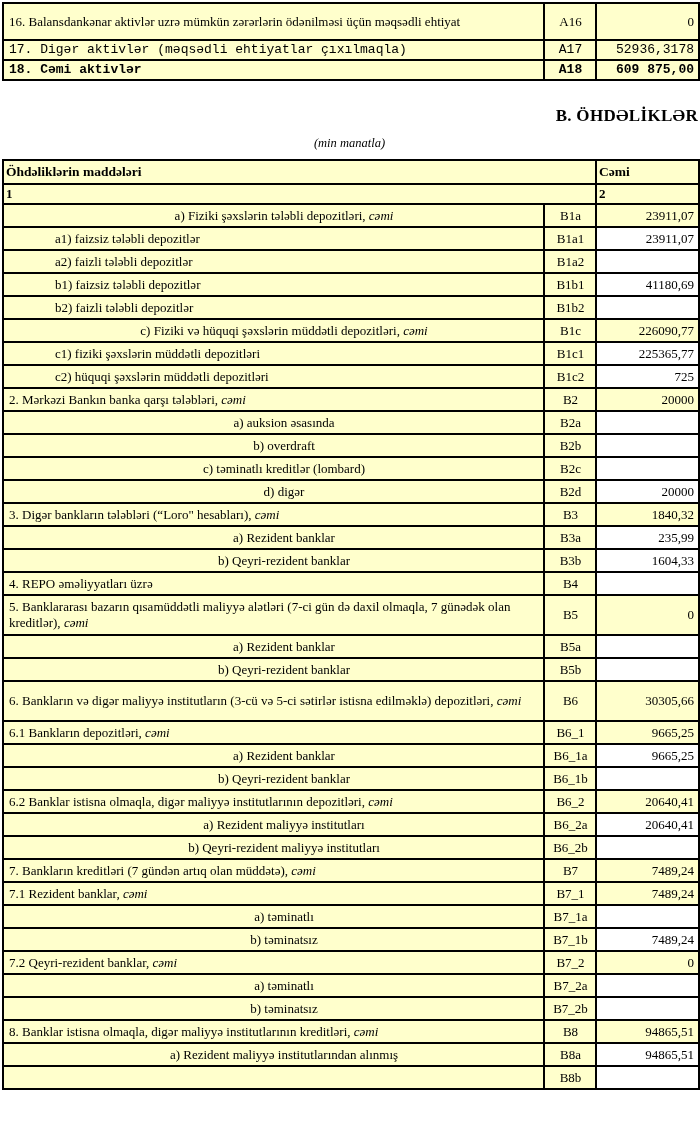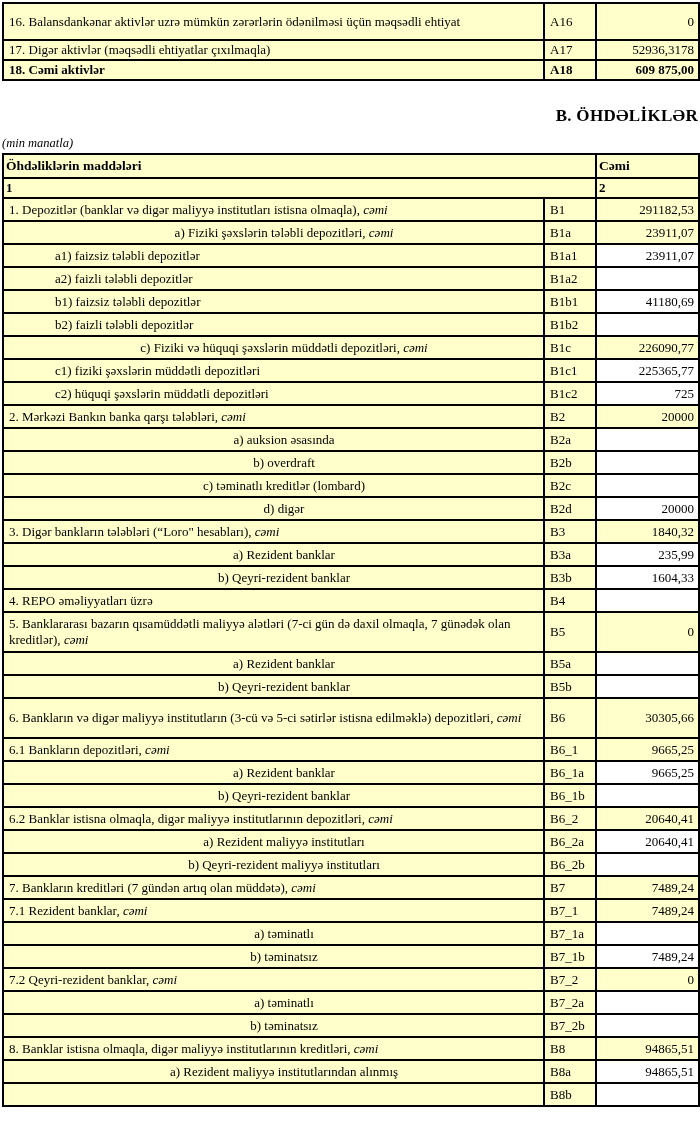--- a/index.html
+++ b/index.html
@@ -32,52 +32,52 @@
   }
   
   col.c-desc{width:541px;}
   col.c-code{width:52px;}
   col.c-val{width:103px;}
 
   td.desc{text-align:left;}
   td.desc.lvl1{text-indent:20px;text-align:center;}
   td.desc.lvl2{text-indent:46px;}
   td.desc em{font-style:italic;}
-  td.code{padding:1px 1px;}
+  td.code{text-align:center;padding:1px 1px;}
   td.val{text-align:right;}
   td.val.white{background:var(--white);}
 
   tr.std td{height:19px;}
   tr.tall td{height:36px;}
-  tr.a-std td{height:15px;}
+  tr.a-std td{height:15px;font-family:Liberation Mono, monospace;}
   tr.a-tall td{height:33px;}
   tr.bold td{font-weight:bold;}
 
   #liab-table thead th{
     font-weight:bold;
     text-align:left;
     padding:1px 2px;
   }
   #liab-table thead tr.hdr-main th{height:20px;font-size:13.5px;}
   #liab-table thead tr.hdr-num th{height:15px;}
 
   .section-title{
     text-align:right;
     font-weight:bold;
     font-size:17px;
     line-height:21px;
     letter-spacing:.3px;
     margin:24px 0 0 0;
   }
   .unit-note{
-    text-align:left;
+    text-align:center;
     font-style:italic;
     font-size:12.5px;
     line-height:15px;
-    margin:10px 1px 2px 0;
+    margin:10px 1px 8px 0;
   }
 </style>
 </head>
 <body>
 
 <div class="page">
 
   <table class="fin" id="assets-table">
     <colgroup>
         <col class="c-desc">
@@ -118,25 +118,20 @@
         <th colspan="2">Öhdəliklərin maddələri</th>
         <th>Cəmi</th>
       </tr>
       <tr class="hdr-num">
         <th colspan="2">1</th>
         <th>2</th>
       </tr>
     </thead>
     <tbody>
         <tr class="std">
-          <td class="desc lvl0"><span>1. Depozitlər (banklar və digər maliyyə institutları istisna olmaqla), </span><em>cəmi</em></td>
-          <td class="code">B1</td>
-          <td class="val">291182,53</td>
-        </tr>
-        <tr class="std">
           <td class="desc lvl1"><span>a)  Fiziki şəxslərin tələbli depozitləri, </span><em>cəmi</em></td>
           <td class="code">B1a</td>
           <td class="val">23911,07</td>
         </tr>
         <tr class="std">
           <td class="desc lvl2"><span>a1) faizsiz tələbli depozitlər</span></td>
           <td class="code">B1a1</td>
           <td class="val white">23911,07</td>
         </tr>
         <tr class="std">

